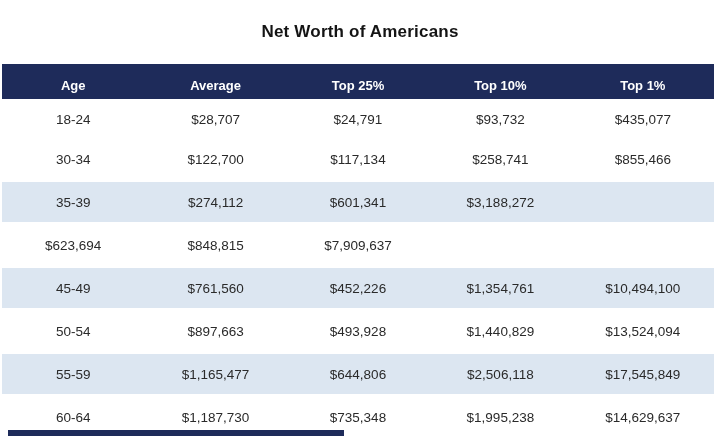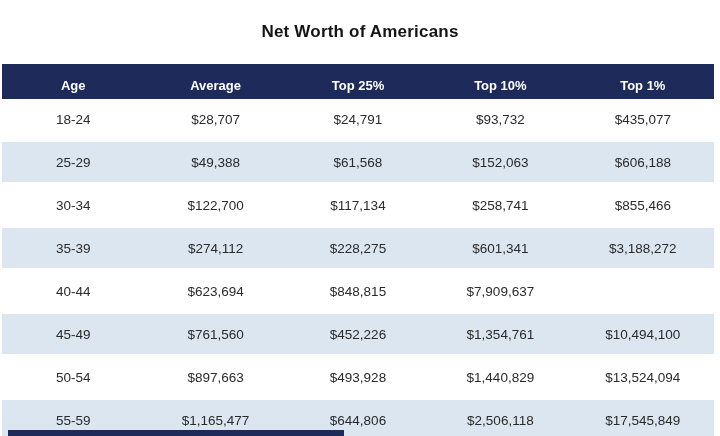--- a/index.html
+++ b/index.html
@@ -85,43 +85,34 @@
       <div class="cell">Top 1%</div>
     </div>
   <div id="tbody">
       <div class="trow">
         <div class="cell">18-24</div>
         <div class="cell">$28,707</div>
         <div class="cell">$24,791</div>
         <div class="cell">$93,732</div>
         <div class="cell">$435,077</div>
       </div>
-      <div class="trow alt">
-        <div class="cell">25-29</div>
-        <div class="cell">$49,388</div>
-        <div class="cell">$61,568</div>
-        <div class="cell">$152,063</div>
-        <div class="cell">$606,188</div>
-      </div>
       <div class="trow">
         <div class="cell">30-34</div>
         <div class="cell">$122,700</div>
         <div class="cell">$117,134</div>
         <div class="cell">$258,741</div>
         <div class="cell">$855,466</div>
       </div>
       <div class="trow alt">
         <div class="cell">35-39</div>
         <div class="cell">$274,112</div>
-        <div class="cell">$228,275</div>
         <div class="cell">$601,341</div>
         <div class="cell">$3,188,272</div>
       </div>
       <div class="trow">
-        <div class="cell">40-44</div>
         <div class="cell">$623,694</div>
         <div class="cell">$848,815</div>
         <div class="cell">$7,909,637</div>
       </div>
       <div class="trow alt">
         <div class="cell">45-49</div>
         <div class="cell">$761,560</div>
         <div class="cell">$452,226</div>
         <div class="cell">$1,354,761</div>
         <div class="cell">$10,494,100</div>

